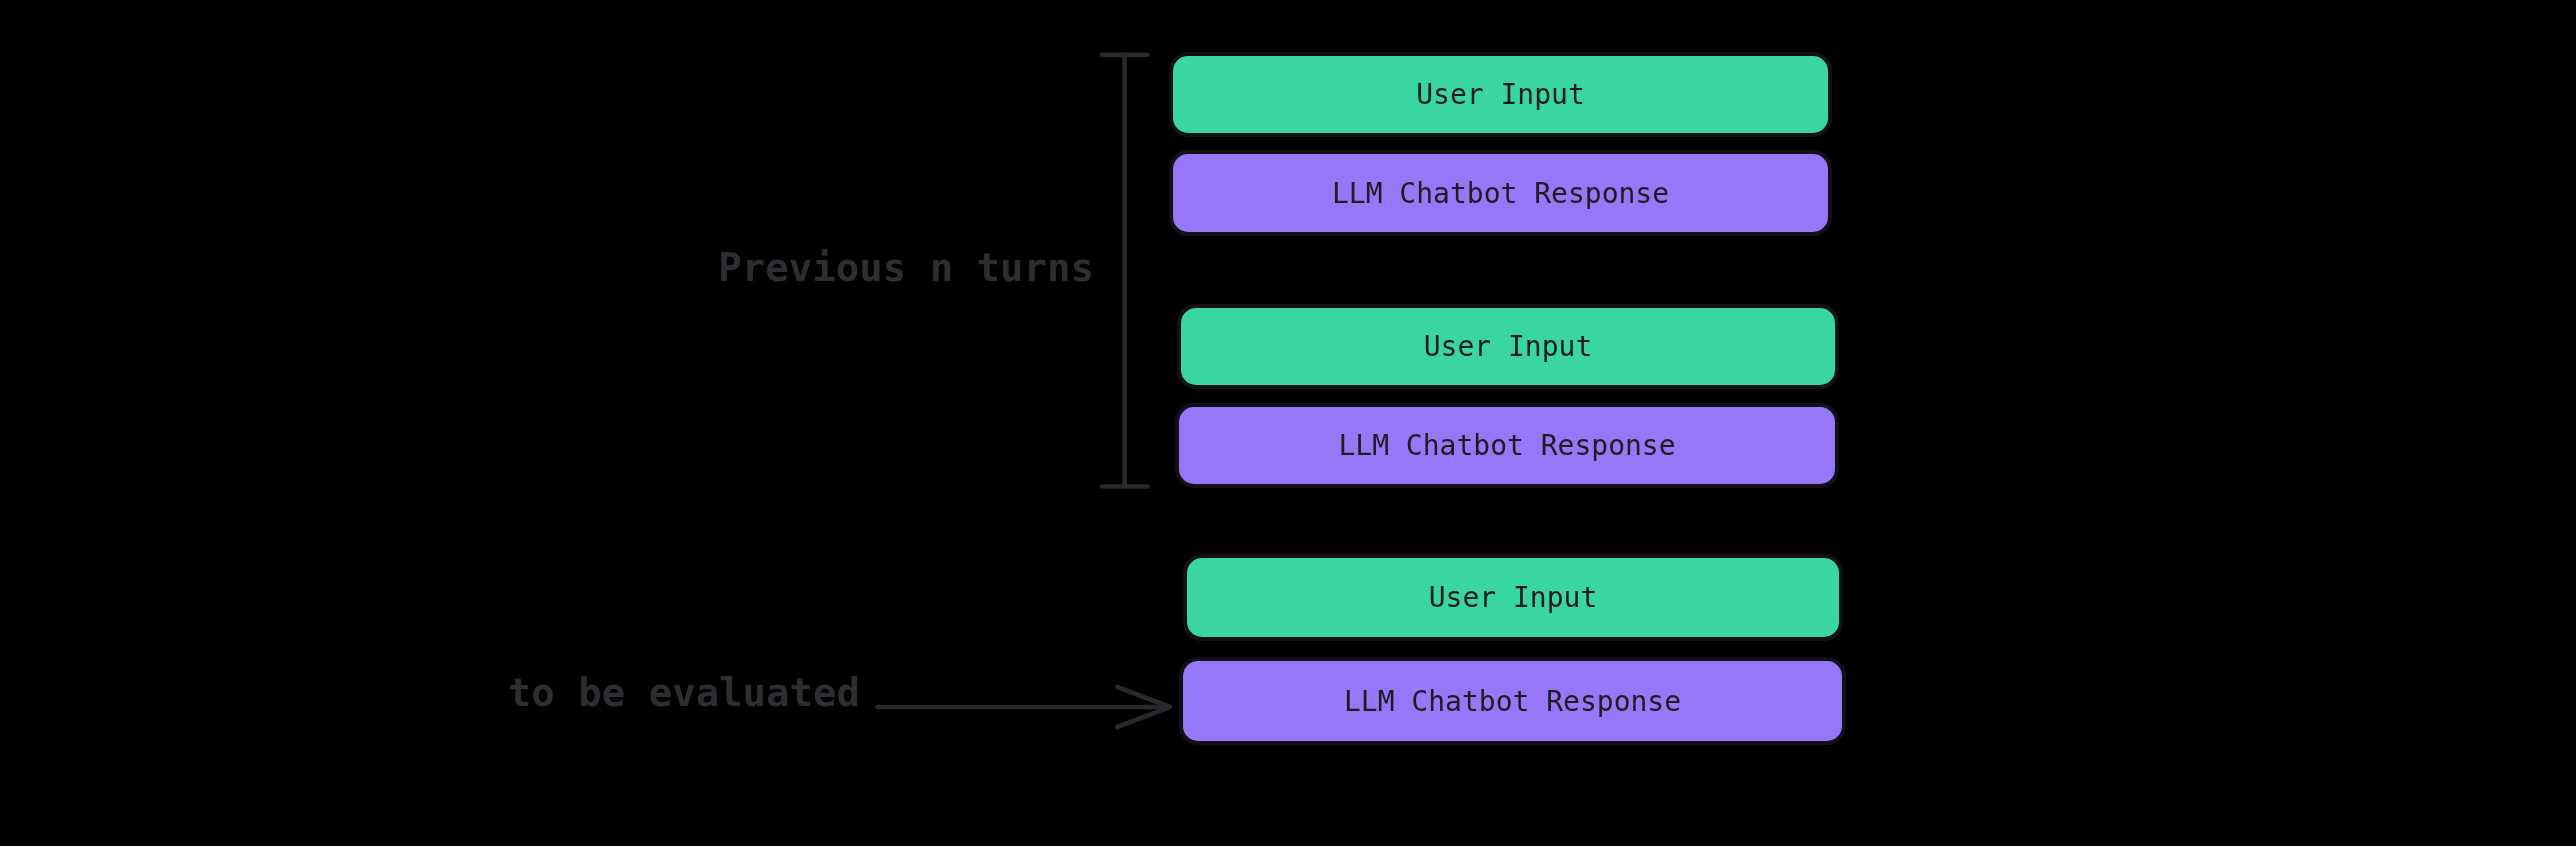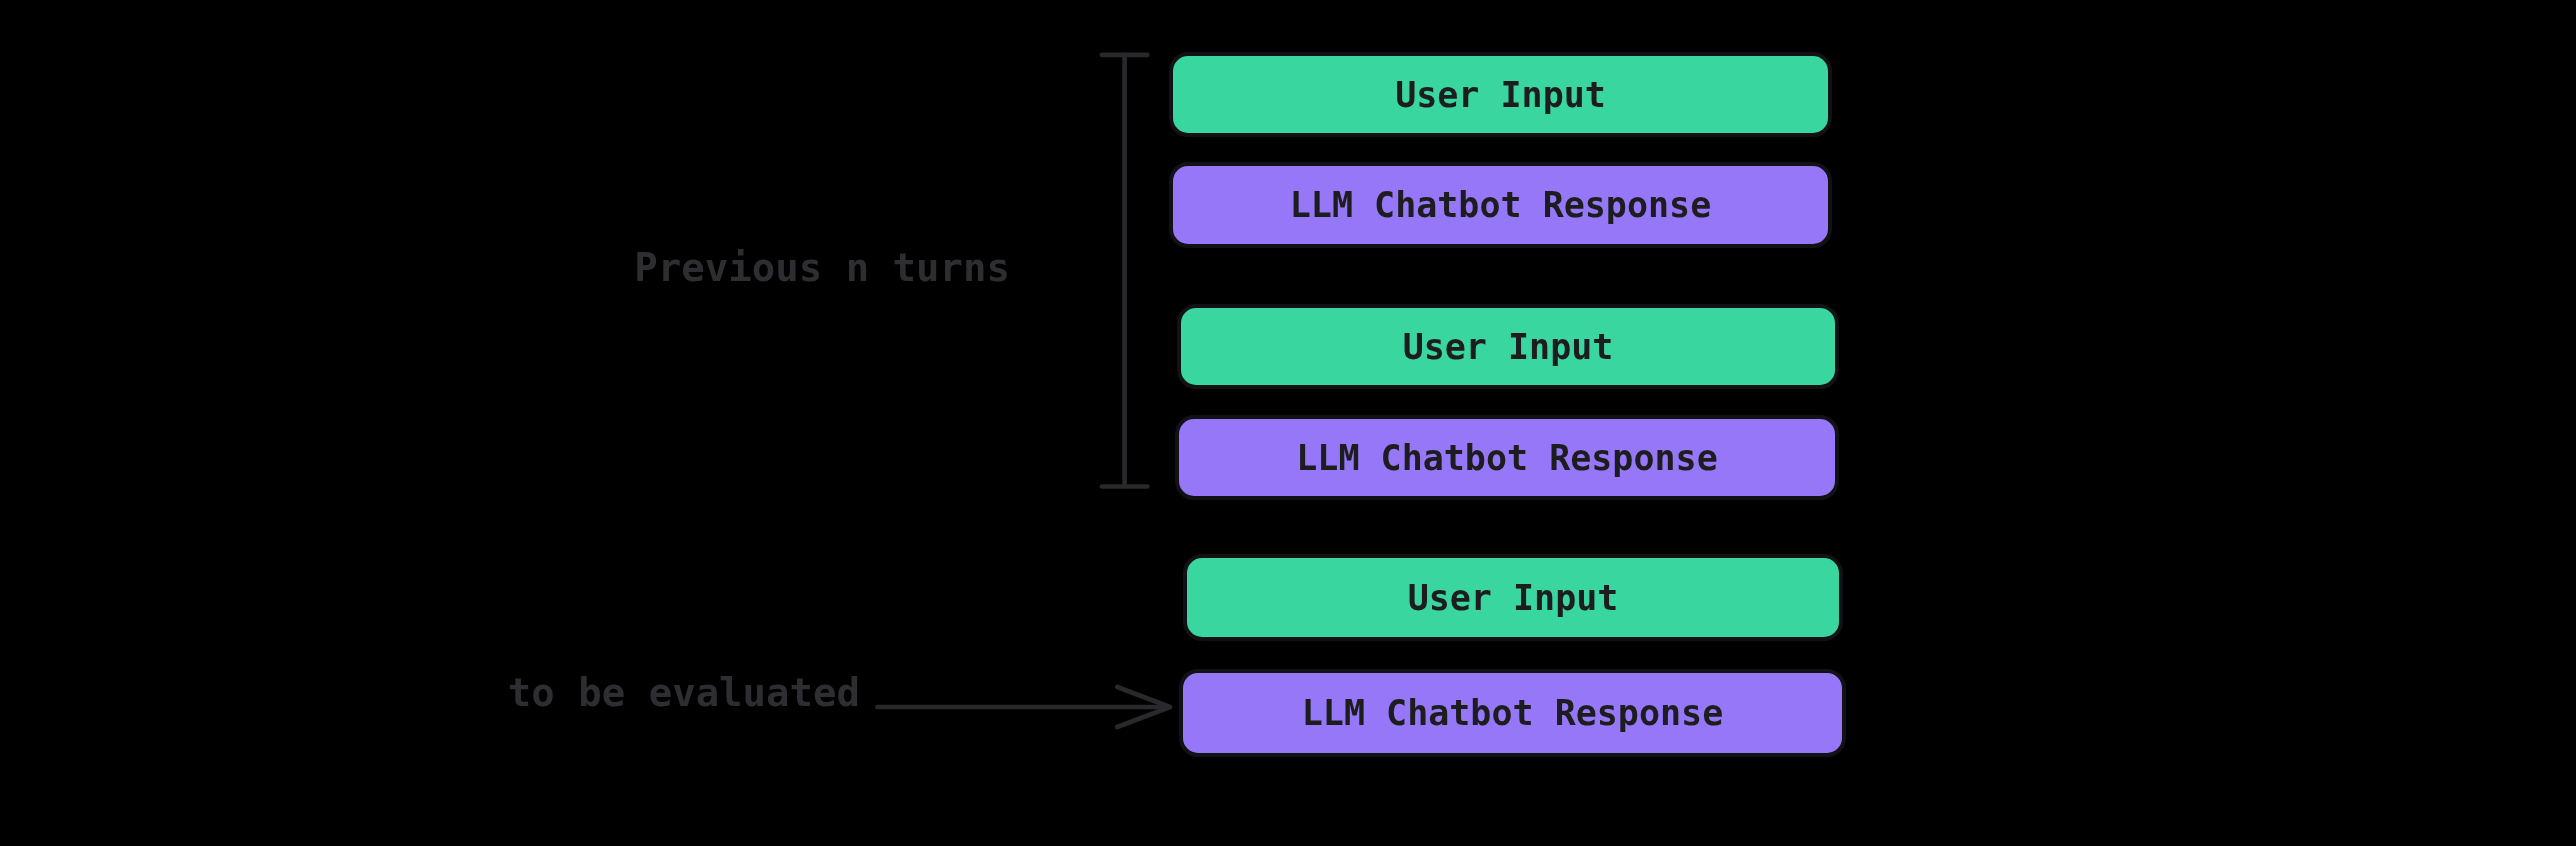--- a/index.html
+++ b/index.html
@@ -33,37 +33,37 @@
   .box {
     position: absolute;
     box-sizing: border-box;
     border: 4.7px solid var(--box-border, #121216);
     border-radius: 19px;
     display: flex;
     align-items: center;
     justify-content: center;
   }
   .box-user { background: var(--user-input-fill, #3ad69f); }
-  .box-bot  { background: var(--chatbot-response-fill, #9677f7); margin-top: 12px; }
+  .box-bot  { background: var(--chatbot-response-fill, #9677f7); }
   .box-label {
-    font-size: 35px;
-    font-weight: 700;
+    font-size: 28px;
+    font-weight: 400;
     color: var(--box-text, #1d1d20);
     white-space: nowrap;
   }
   .annotation {
     position: absolute;
     color: var(--annotation-text, #2e2e32);
     font-size: 39px;
     font-weight: 700;
     text-align: right;
     white-space: nowrap;
   }
   .annotation-prev {
-    right: 1566px;
+    right: 1482px;
     top: 245px;
     line-height: 45px;
   }
   .annotation-last {
     right: 1716px;
     top: 670px;
     line-height: 46px;
   }
 </style>
 </head>

